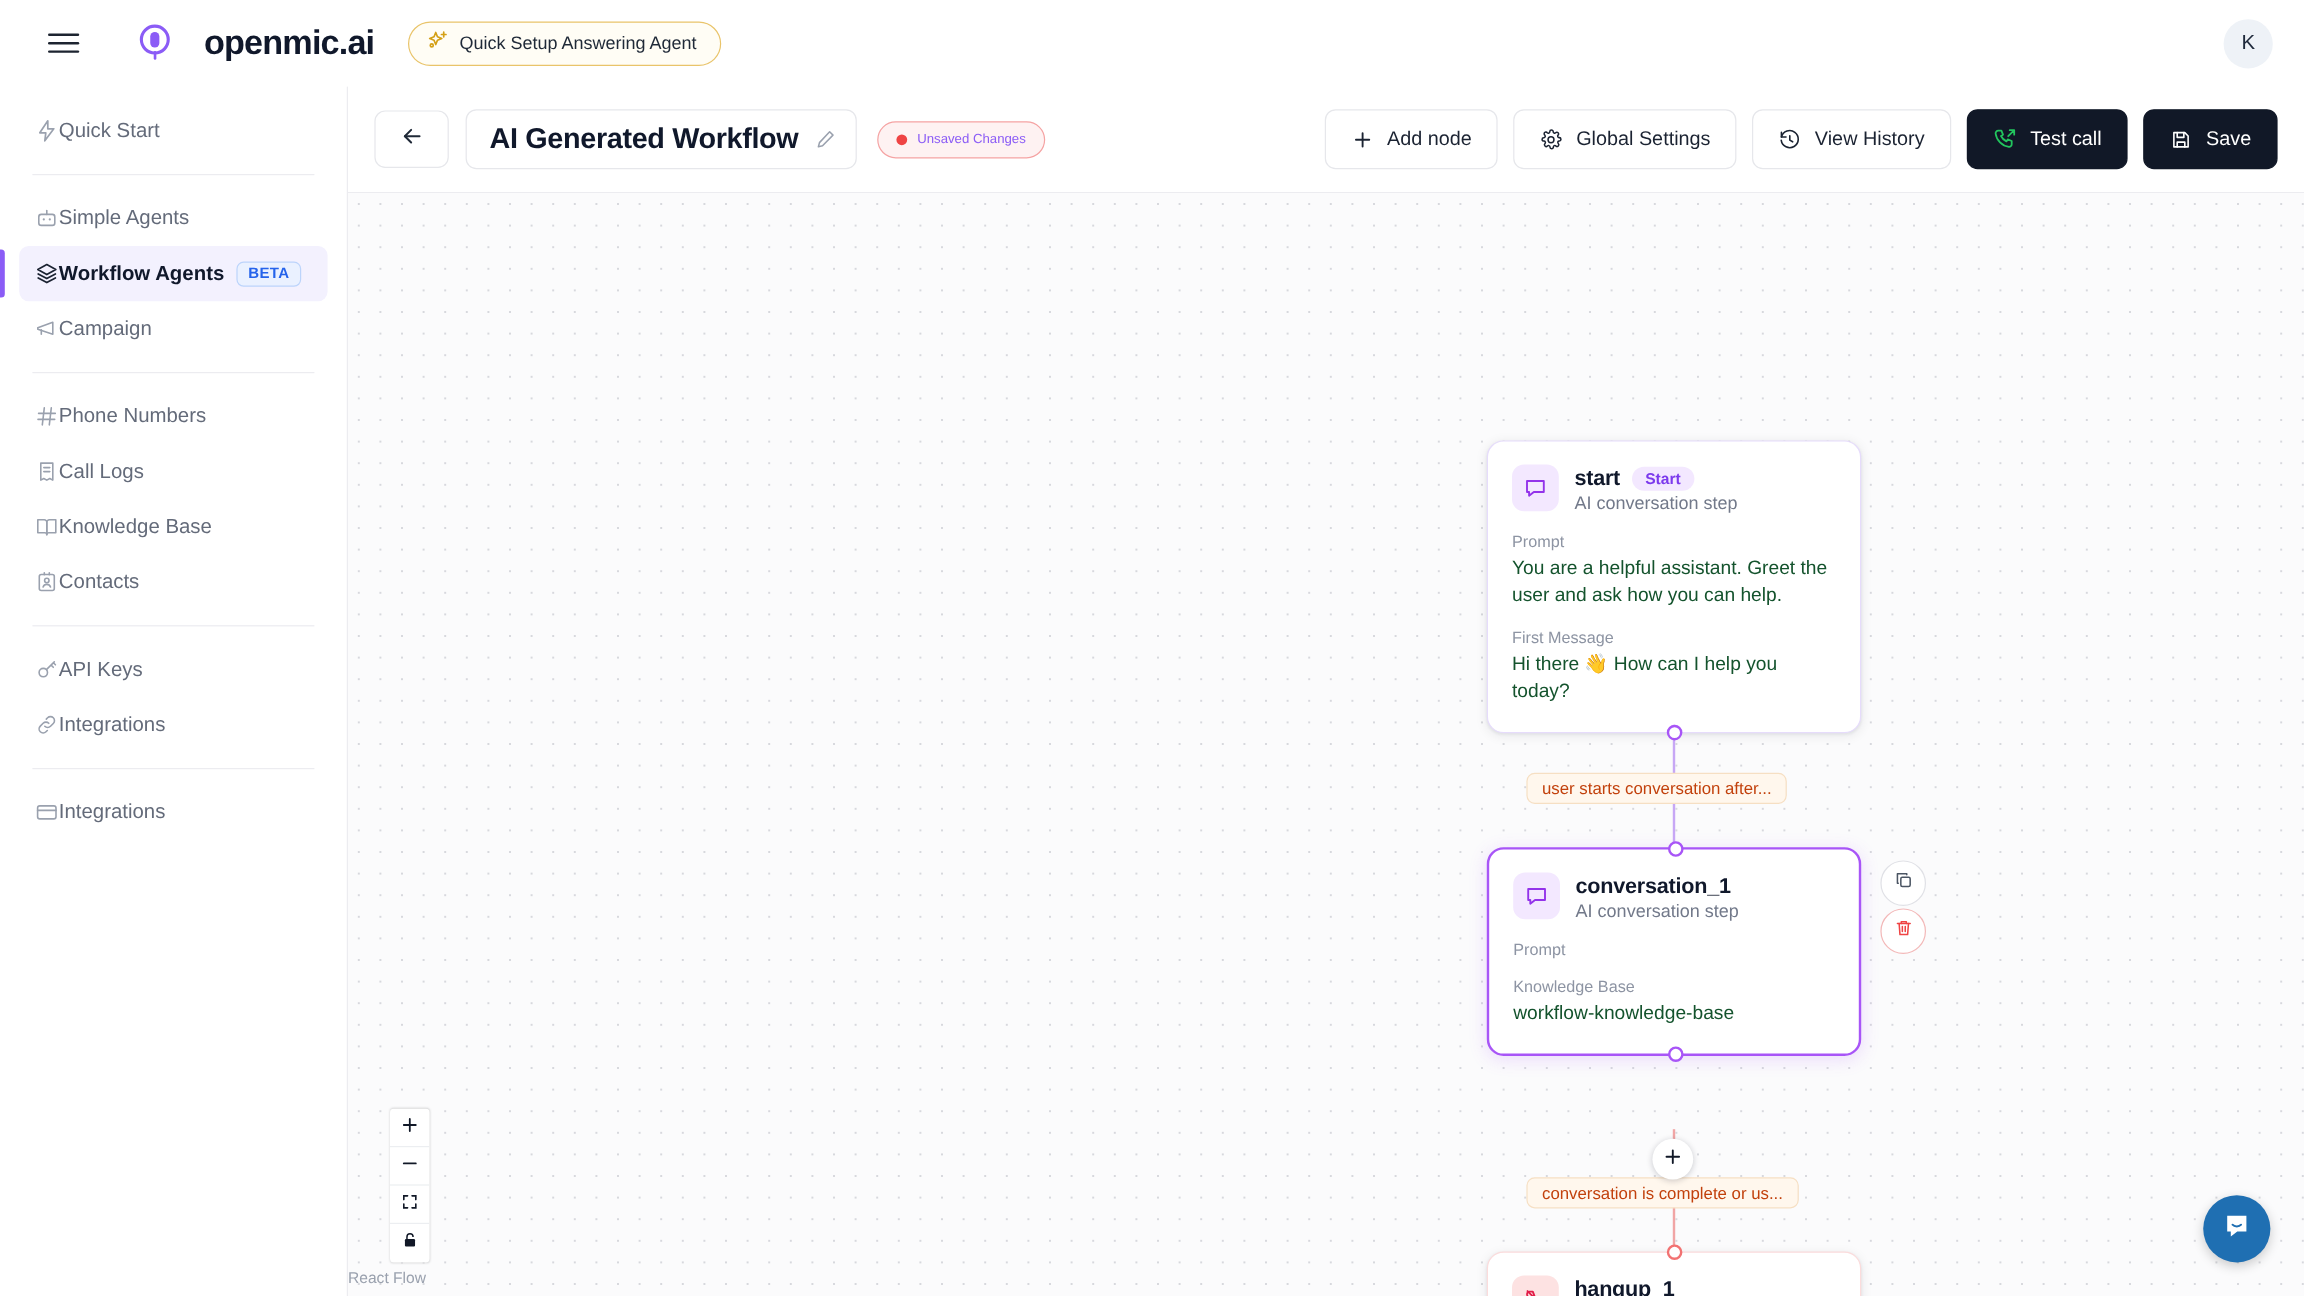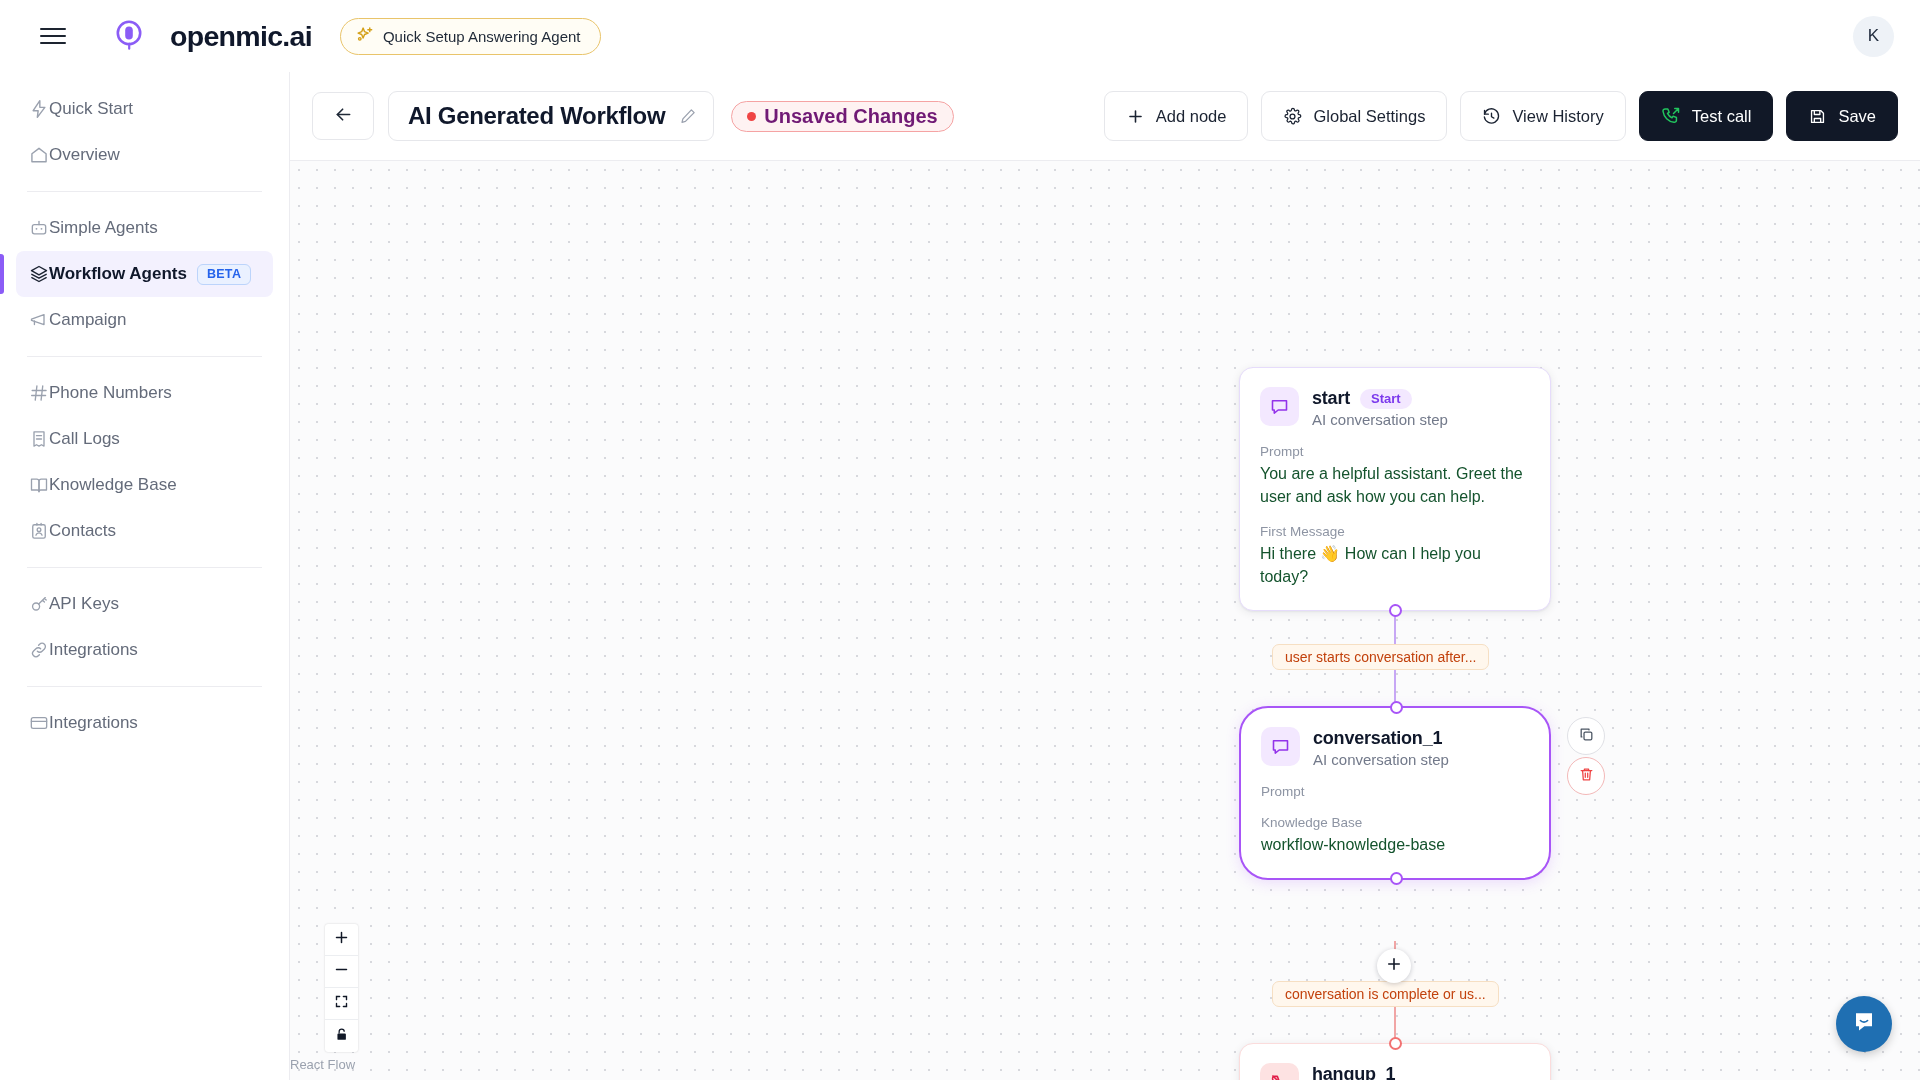--- a/index.html
+++ b/index.html
@@ -81,21 +81,21 @@
   }
   .title-text { font-size: 24px; font-weight: 700; color: #10182b; letter-spacing: -0.3px; }
   .pencil { color: #9aa1ae; cursor: pointer; display: flex; }
 
   .unsaved {
     height: 31px; border: 1.3px solid #f5a3a3; background: #fef2f2;
     border-radius: 17px; display: flex; align-items: center; gap: 8px;
     padding: 0 15px; margin-left: 3px;
   }
   .unsaved .dot { width: 9px; height: 9px; border-radius: 50%; background: #ef4444; }
-  .unsaved .label { font-size: 20px; color: #701a75; font-weight: 700; white-space: nowrap; }
+  .unsaved .label { font-size: 11px; color: #8b5cf6; font-weight: 400; white-space: nowrap; }
 
   .toolbar-right { margin-left: auto; display: flex; align-items: center; gap: 13px; }
   .tb-btn {
     height: 50px; border: 1px solid #e6e7eb; border-radius: 9px; background: #fff;
     display: flex; align-items: center; gap: 11px; padding: 0 21px;
     font-size: 16.5px; color: #1b2332; cursor: pointer; white-space: nowrap;
   }
   .tb-btn.dark { background: #111827; border-color: #111827; color: #fff; }
   .tb-btn .gi { display: flex; align-items: center; }
 
@@ -220,28 +220,20 @@
 <div class="sidebar">
 
   <div class="nav-item">
     <span class="ico">
       <svg width="20" height="20" viewBox="0 0 24 24" fill="none" stroke="currentColor" stroke-width="1.7" stroke-linecap="round" stroke-linejoin="round">
           <path d="M13 2 L5 14 h6 l-1 8 L19 10 h-6 z"></path>
         </svg>
     </span>
     <span>Quick Start</span>
   </div>
-  <div class="nav-item">
-    <span class="ico">
-      <svg width="20" height="20" viewBox="0 0 24 24" fill="none" stroke="currentColor" stroke-width="1.7" stroke-linecap="round" stroke-linejoin="round">
-          <path d="M3.5 10.5 L12 4 l8.5 6.5 V20 H3.5 z"></path>
-        </svg>
-    </span>
-    <span>Overview</span>
-  </div>
 
   <div class="nav-sep"></div>
 
   <div class="nav-item">
     <span class="ico">
       <svg width="20" height="20" viewBox="0 0 24 24" fill="none" stroke="currentColor" stroke-width="1.6" stroke-linecap="round" stroke-linejoin="round">
           <rect x="4" y="8" width="16" height="11" rx="2.5"></rect>
           <path d="M12 4.2 V8"></path>
           <circle cx="9" cy="13" r="1.1" fill="currentColor" stroke="none"></circle>
           <circle cx="15" cy="13" r="1.1" fill="currentColor" stroke="none"></circle>
@@ -450,21 +442,21 @@
       </div>
       <div class="field">
         <div class="field-label">First Message</div>
         <div class="field-value">Hi there 👋 How can I help you today?</div>
       </div>
       <div class="handle" style="left:149px; bottom:-7px;"></div>
     </div>
 
     <div class="edge-label" style="left:982px; top:483px;">user starts conversation after...</div>
 
-    <div class="node purple-sel" style="left:949px; top:545px;border-radius:29px;">
+    <div class="node purple-sel" style="left:949px; top:545px;">
       <div class="node-head">
         <div class="node-ico violet">
           <svg width="21" height="21" viewBox="0 0 24 24" fill="none" stroke="currentColor" stroke-width="1.8" stroke-linecap="round" stroke-linejoin="round">
               <path d="M4 5.5 h16 v10.5 h-9.5 L6 19.5 V16 H4 z"></path>
             </svg>
         </div>
         <div class="node-titles">
           <div class="node-title-row">
             <span class="node-title">conversation_1</span>
           </div>

